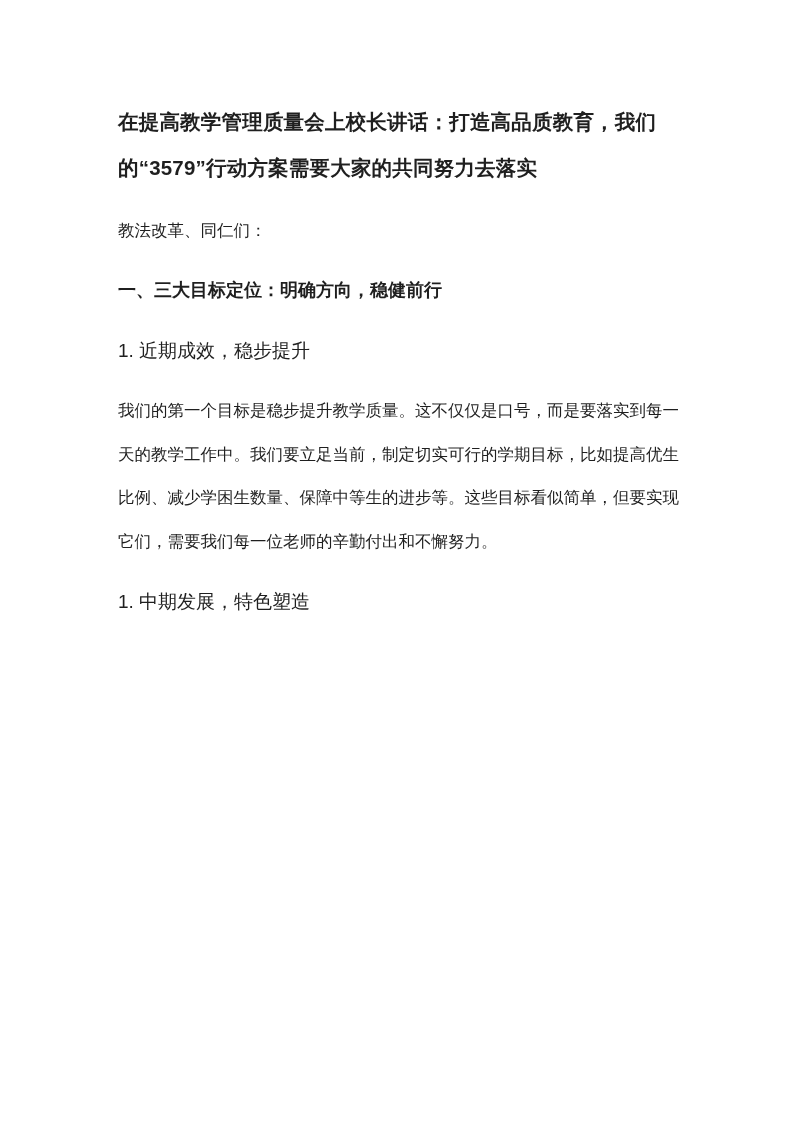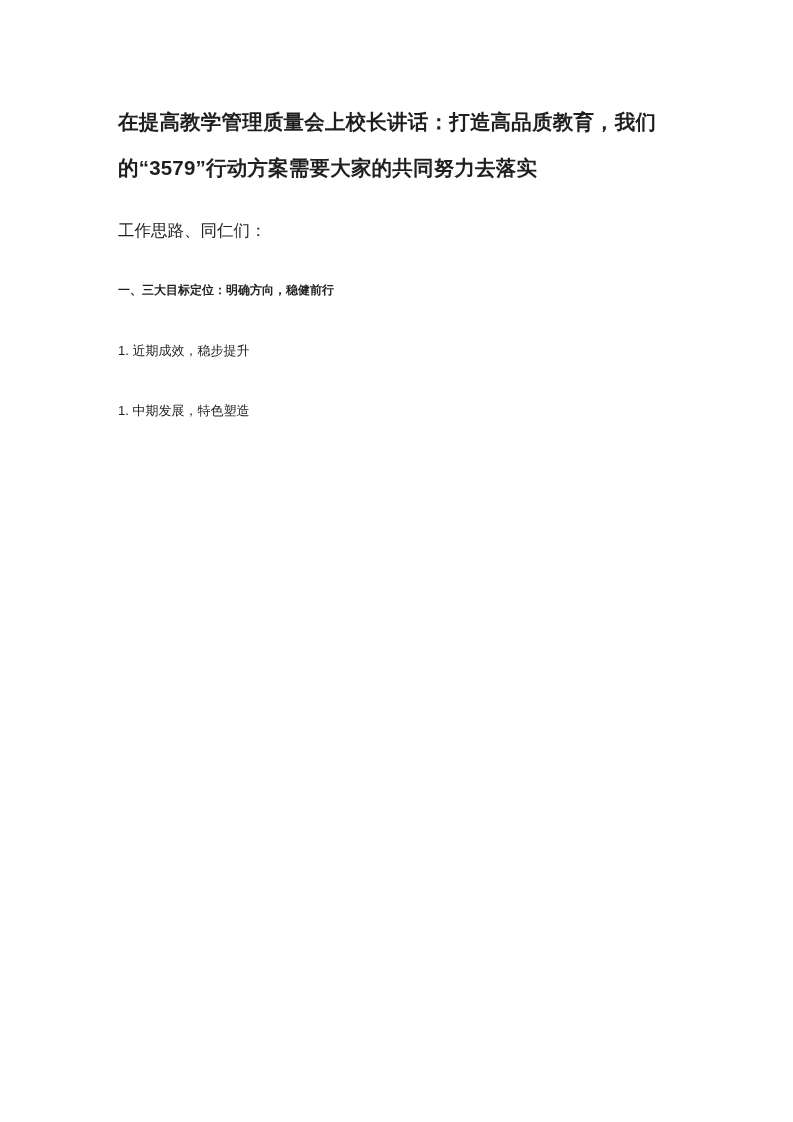--- a/index.html
+++ b/index.html
@@ -27,42 +27,43 @@
     margin: 0 0 18px 0;
     letter-spacing: 0.2px;
   }
   .para {
     font-size: 16.5px;
     font-weight: 400;
     line-height: 43.5px;
     margin: 0 0 16.5px 0;
   }
   .section-heading {
-    font-size: 12px;
+    font-size: 18px;
     font-weight: 700;
     line-height: 43.5px;
     margin: 0 0 16.5px 0;
   }
   .subheading {
-    font-size: 13px;
+    font-size: 19px;
     font-weight: 400;
     line-height: 43.5px;
     margin: 0 0 16.5px 0;
   }
 </style>
 </head>
 <body>
 
 <div class="page">
   <h1 class="doc-title">在提高教学管理质量会上校长讲话：打造高品质教育，我们的“3579”行动方案需要大家的共同努力去落实</h1>
 
-  <p class="para">工作思路、同仁们：</p>
+  <p class="para">教法改革、同仁们：</p>
 
 
 
   <h2 class="section-heading">一、三大目标定位：明确方向，稳健前行</h2>
 
   <p class="subheading">1. 近期成效，稳步提升</p>
 
+  <p class="para">我们的第一个目标是稳步提升教学质量。这不仅仅是口号，而是要落实到每一天的教学工作中。我们要立足当前，制定切实可行的学期目标，比如提高优生比例、减少学困生数量、保障中等生的进步等。这些目标看似简单，但要实现它们，需要我们每一位老师的辛勤付出和不懈努力。</p>
 
   <p class="subheading">1. 中期发展，特色塑造</p>
 
 </div>
 
 </body></html>

